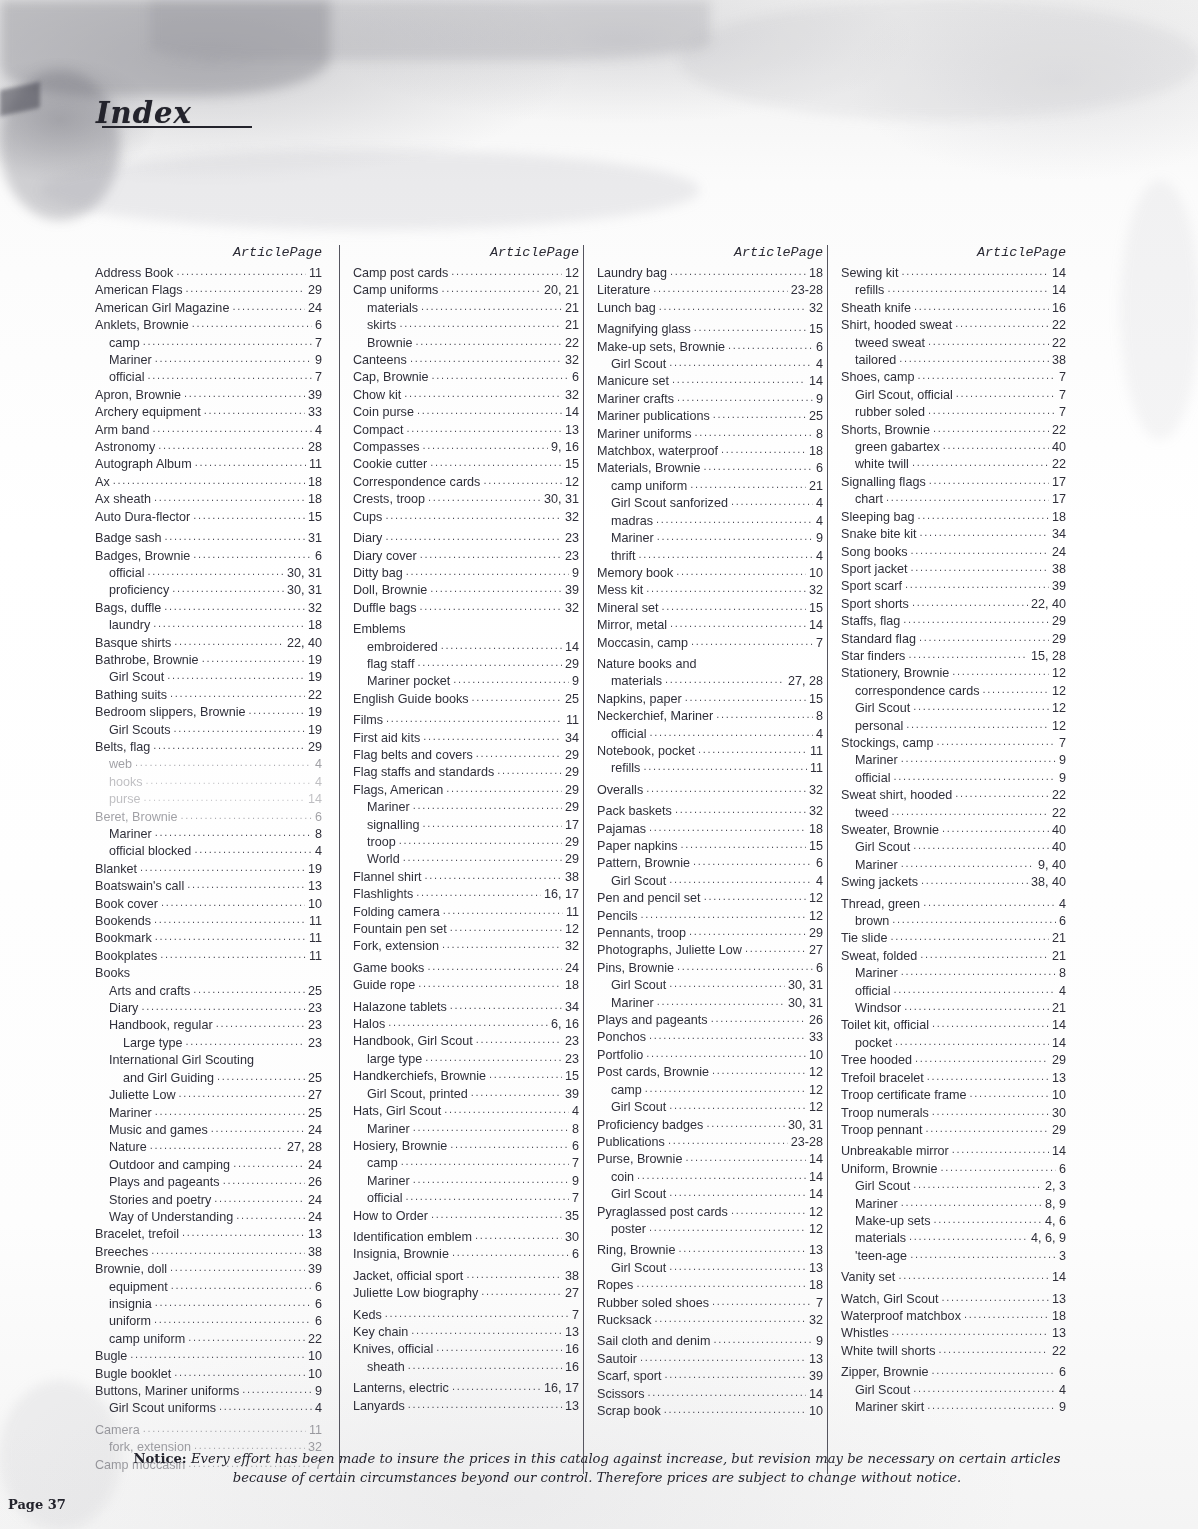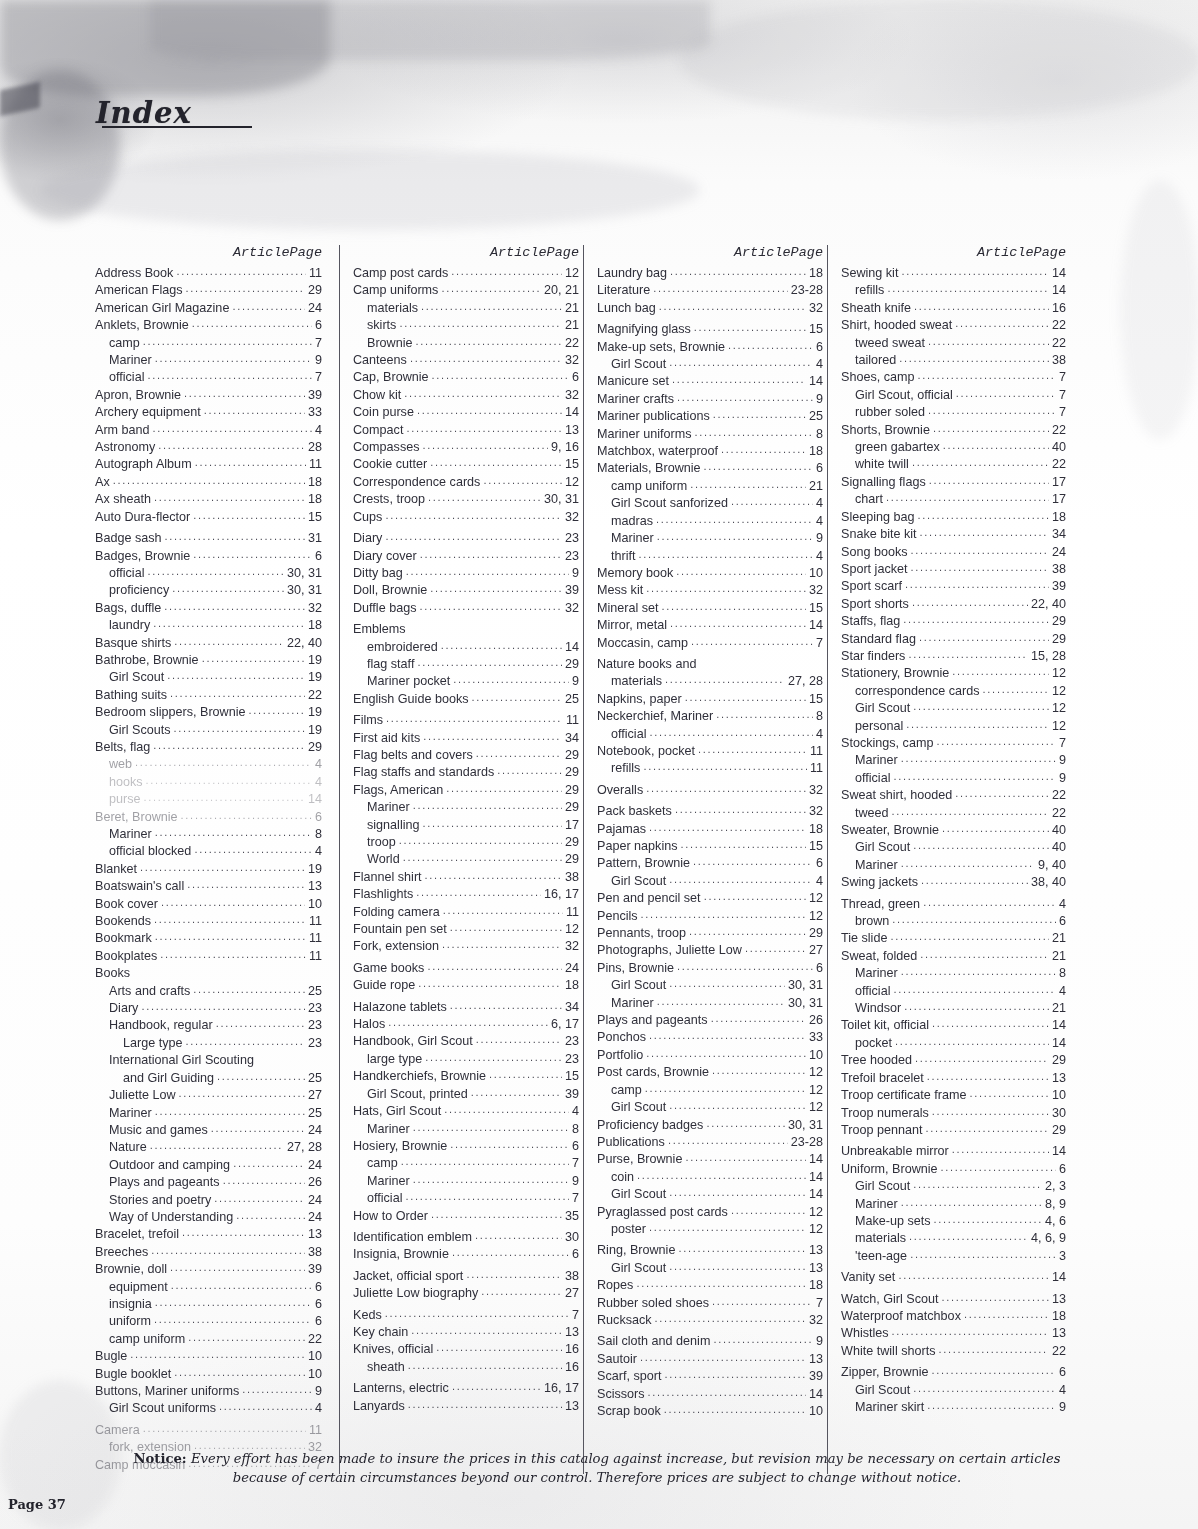--- a/index.html
+++ b/index.html
@@ -734,21 +734,21 @@
           <span class="p">18</span>
         </div>
         <div class="entry gap">
           <span class="t">Halazone tablets</span>
           <span class="dots">............................................................</span>
           <span class="p">34</span>
         </div>
         <div class="entry">
           <span class="t">Halos</span>
           <span class="dots">............................................................</span>
-          <span class="p">6, 17</span>
+          <span class="p">6, 16</span>
         </div>
         <div class="entry">
           <span class="t">Handbook, Girl Scout</span>
           <span class="dots">............................................................</span>
           <span class="p">23</span>
         </div>
         <div class="entry ind1">
           <span class="t">large type</span>
           <span class="dots">............................................................</span>
           <span class="p">23</span>

